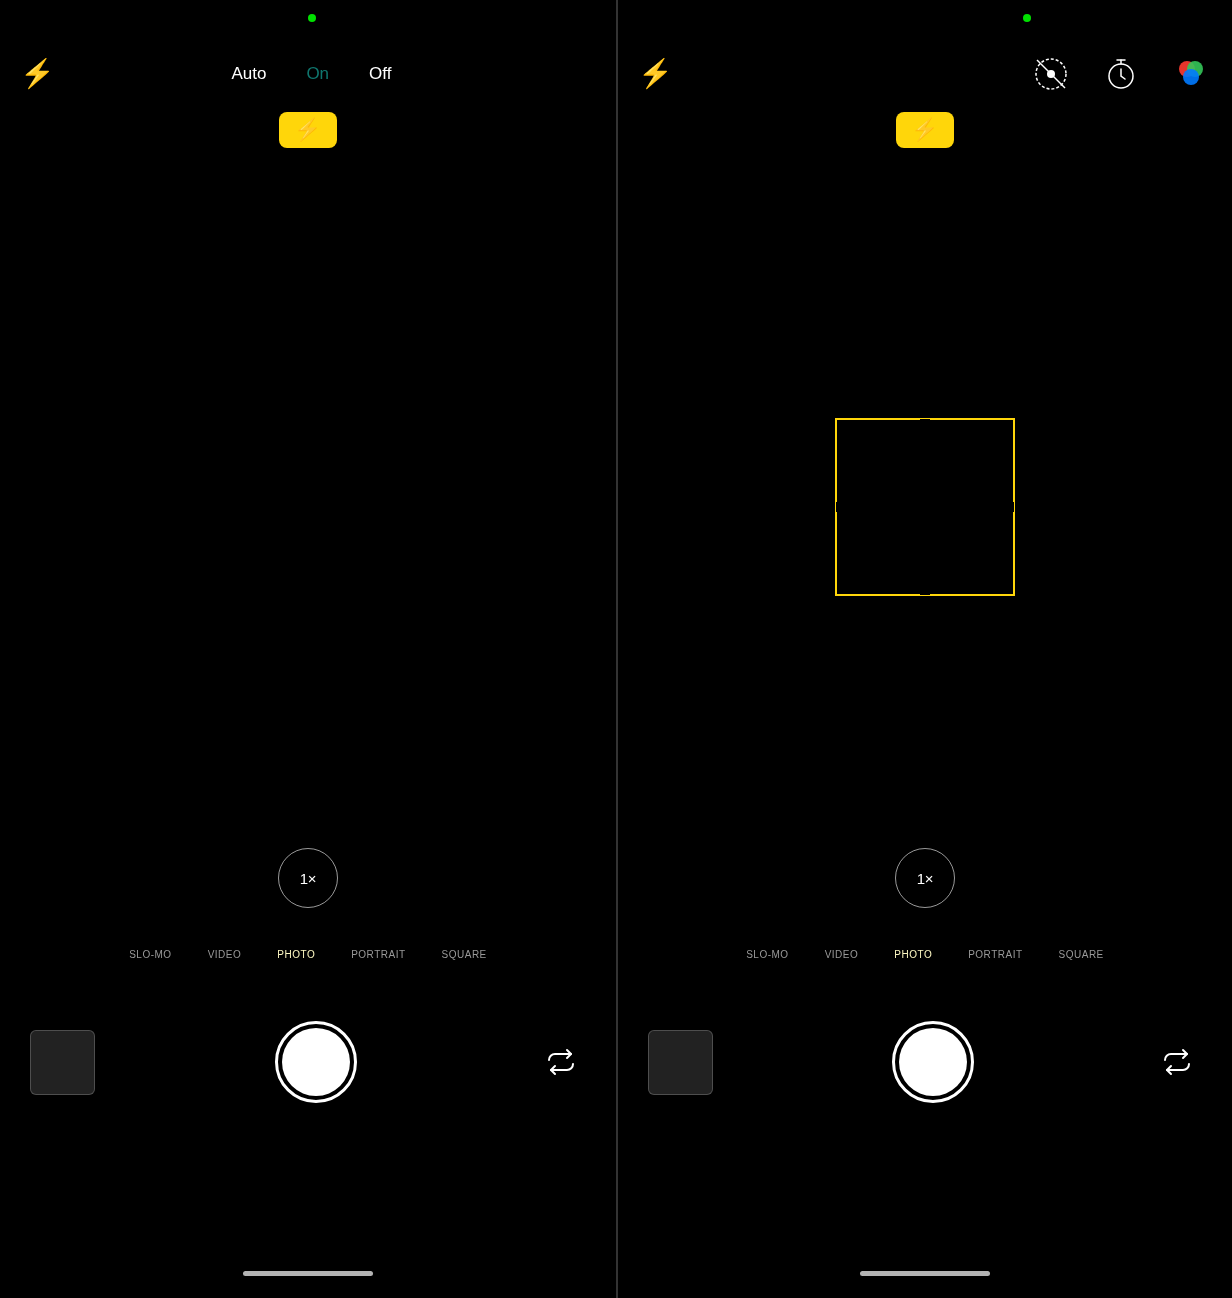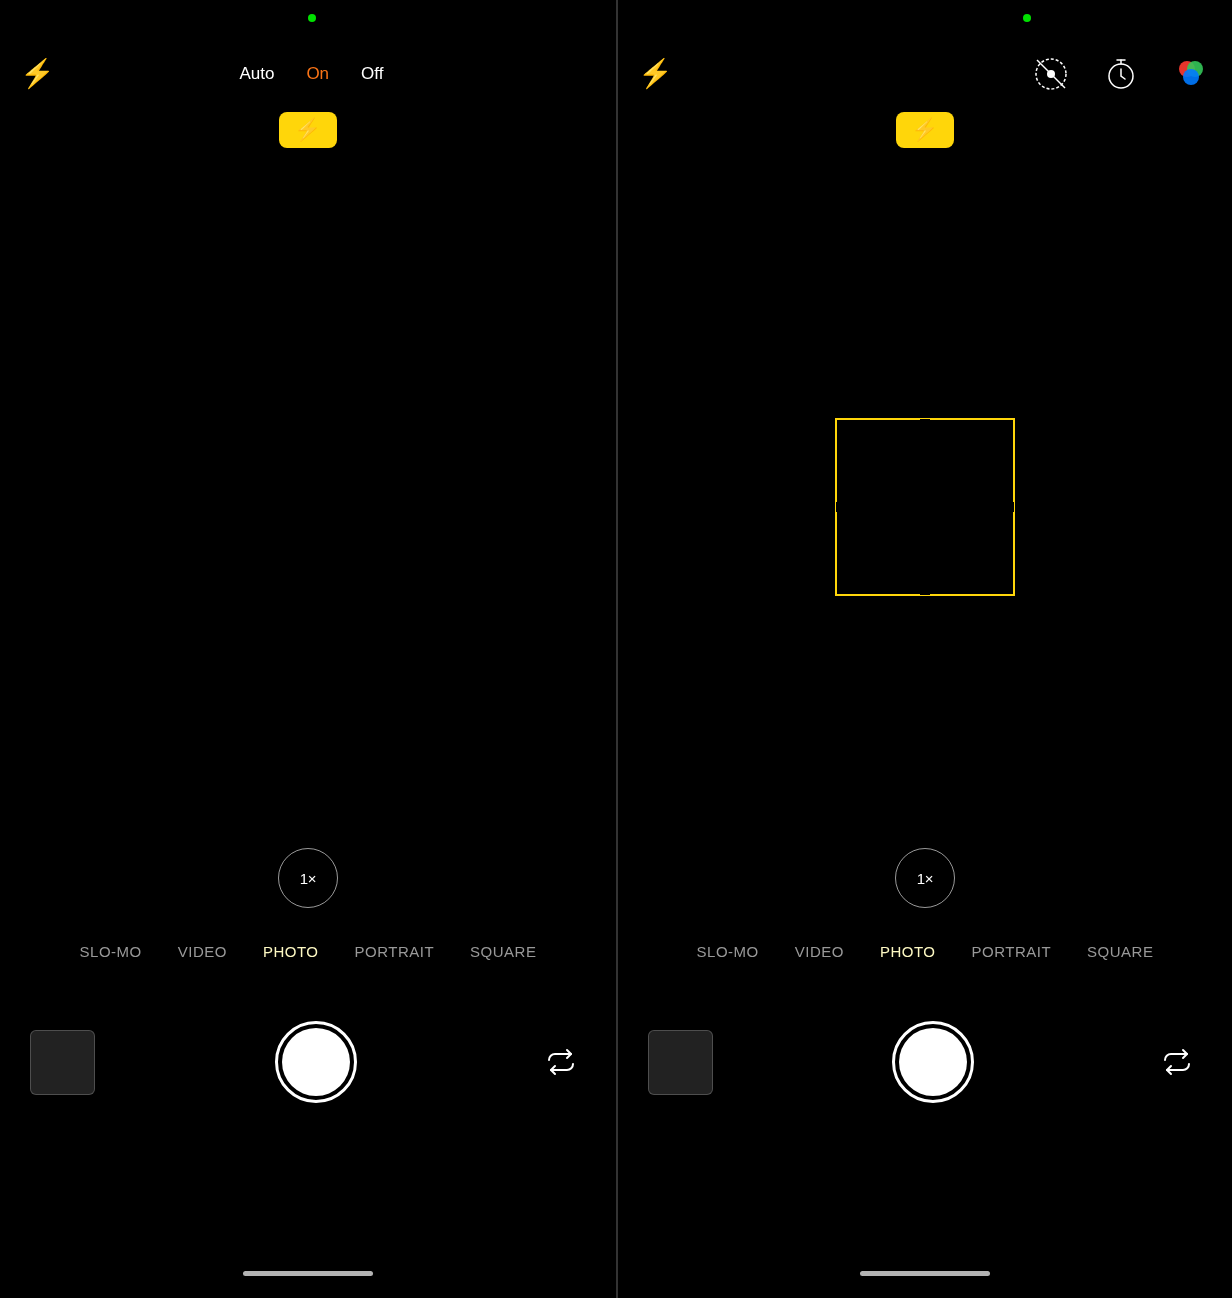--- a/index.html
+++ b/index.html
@@ -52,32 +52,32 @@
 
     .flash-icon {
       color: #fff;
       font-size: 28px;
       line-height: 1;
     }
 
     
     .flash-options {
       display: flex;
-      gap: 32px;
+      gap: 40px;
     }
 
     .flash-option {
       color: #fff;
       font-size: 17px;
       font-weight: 400;
       cursor: pointer;
     }
 
     .flash-option.active {
-      color: #f97316;
+      color: #0f766e;
       font-weight: 500;
     }
 
     
     .header-right-icons {
       display: flex;
       align-items: center;
       gap: 28px;
       margin-left: auto;
     }
@@ -196,21 +196,21 @@
       right: 0;
       display: flex;
       align-items: center;
       justify-content: center;
       gap: 0;
       z-index: 10;
     }
 
     .mode-item {
       color: #999;
-      font-size: 15px;
+      font-size: 10px;
       font-weight: 500;
       letter-spacing: 0.5px;
       text-transform: uppercase;
       padding: 8px 18px;
       cursor: pointer;
       white-space: nowrap;
     }
 
     .mode-item.active {
       color: #fef9c3;

